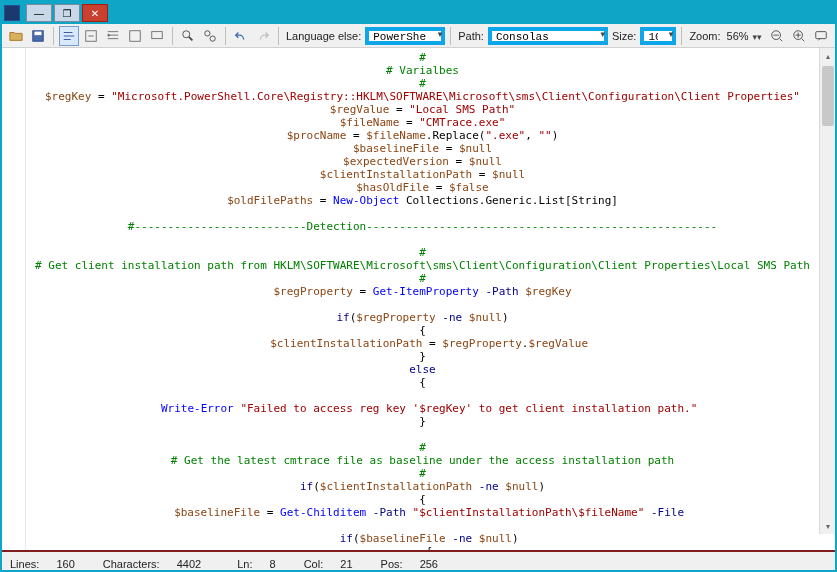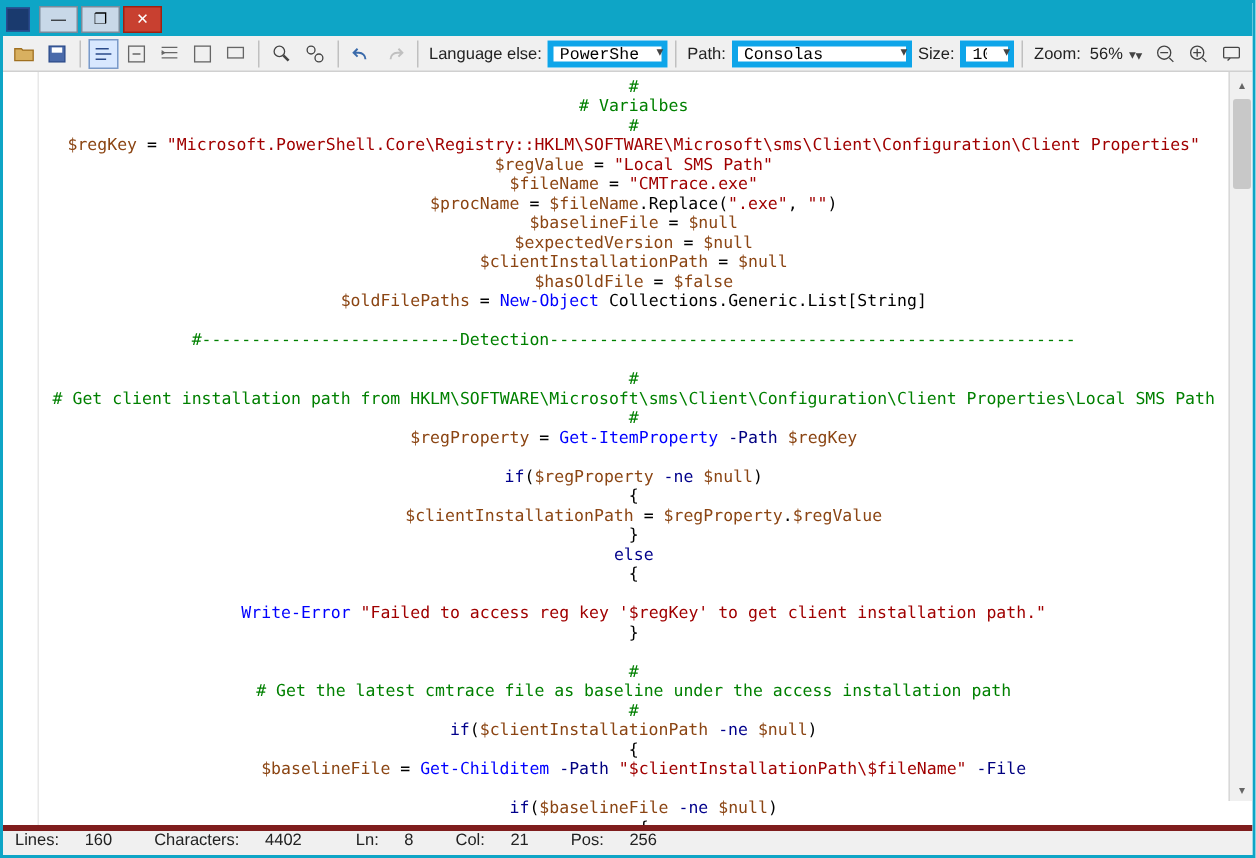--- a/index.html
+++ b/index.html
@@ -18,21 +18,21 @@
 .tlabel { font-size: 11px; color: #222; margin: 0 2px; }
 .tselect { font-size: 11px; border: 4px solid #0ea5e9; height: 18px; background: #fff; padding: 0 14px 0 4px; appearance: none; position: relative; font-family: Liberation Mono, monospace; }
 .selwrap { position: relative; display: inline-block; }
 .selwrap::after { content: "▾"; position: absolute; right: 3px; top: 2px; font-size: 9px; color: #444; pointer-events: none; }
 .editwrap { flex: 1; background: #fff; position: relative; overflow: hidden; text-align: center; }
 .gutter { position: absolute; left: 0; top: 0; width: 24px; height: 100%; background: #fff; border-right: 1px solid #e8e8e8; }
 .code { position: absolute; left: 16px; top: 0; right: 16px; bottom: 0; font-family: Consolas, monospace; font-size: 11px; line-height: 13px; white-space: pre; padding: 3px 0 0 8px; overflow: hidden; color: #000; }
 .scrollv { position: absolute; right: 0; top: 0; width: 16px; height: calc(100% - 16px); background: #f0f0f0; border-left: 1px solid #d8d8d8; }
 .scrollv .thumb { position: absolute; left: 2px; width: 12px; top: 18px; height: 60px; background: #c8c8c8; border-radius: 2px; }
 .scrollv .arr { position: absolute; left: 0; width: 16px; height: 16px; display: flex; align-items: center; justify-content: center; font-size: 8px; color: #666; }
-.statusbar { height: 20px; background: #f0f0f0; border-top: 4px solid #7f1d1d; display: flex; align-items: flex-start; padding: 0 8px; font-size: 11px; color: #222; }
+.statusbar { height: 20px; background: #f0f0f0; border-top: 2px solid #7f1d1d; display: flex; align-items: flex-end; padding: 0 8px; font-size: 11px; color: #222; }
 .statusbar span { margin-right: 14px; }
 .c-comment { color: #008000; }
 .c-var { color: #8b4513; }
 .c-string { color: #a00000; }
 .c-keyword { color: #00008b; }
 .c-cmdlet { color: #0000ff; }
 .c-param { color: #000080; }
 </style>
 </head>
 <body>

